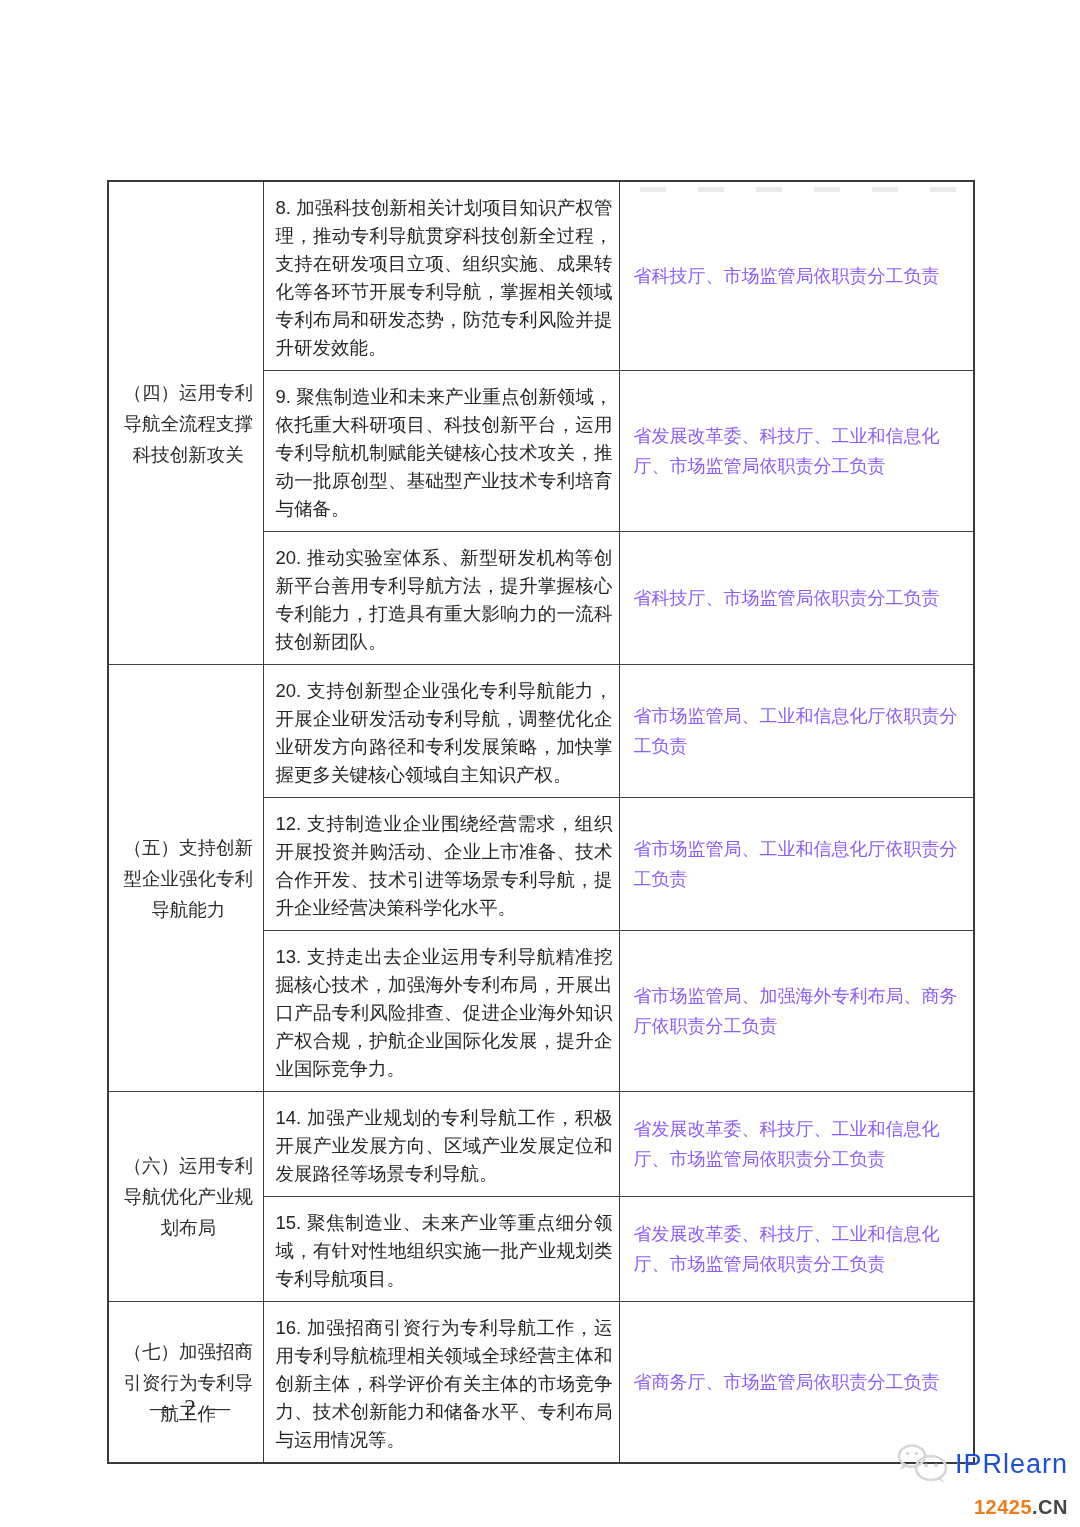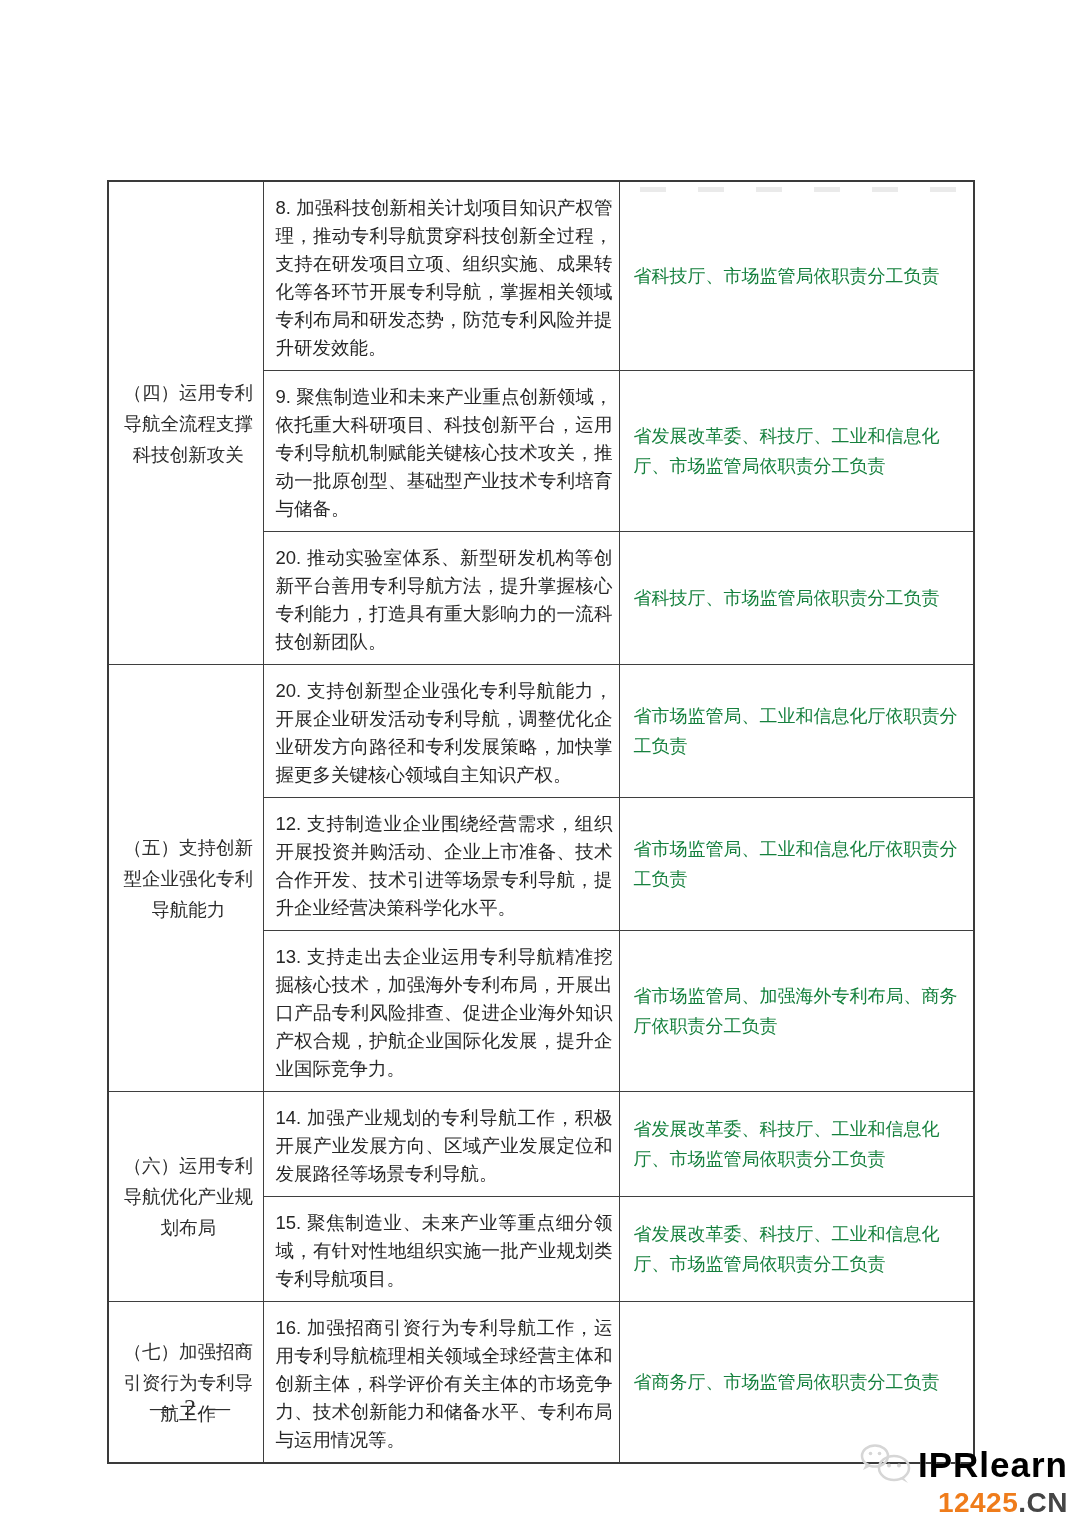--- a/index.html
+++ b/index.html
@@ -44,21 +44,21 @@
     line-height:28px;
     color:#262626;
   }
   td.dept-cell{
     width:355px;
     vertical-align:middle;
     text-align:left;
     padding:8px 3px 8px 14px;
     font-size:18px;
     line-height:30px;
-    color:#15803d;
+    color:#8b5cf6;
   }
   .artifact-dashes{
     position:absolute;
     left:640px;top:187px;
     width:318px;height:5px;
     background:repeating-linear-gradient(90deg,#eaeaea 0 26px,transparent 26px 58px);
   }
   .page-number{
     position:absolute;
     left:150px;top:1394px;
@@ -74,29 +74,29 @@
     text-align:right;
     line-height:1;
   }
   .watermark-top{
     display:flex;
     align-items:center;
     justify-content:flex-end;
     gap:4px;
   }
   .wm-brand{
-    font-size:35px;
-    font-weight:bold;
-    color:#000000;
+    font-size:27px;
+    font-weight:normal;
+    color:#1d4ed8;
     text-shadow:0 1px 0 #ffffff;
     letter-spacing:1px;
   }
   .wm-domain{
-    margin-top:2px;
-    font-size:28px;
+    margin-top:10px;
+    font-size:20px;
     font-weight:bold;
     letter-spacing:0.5px;
   }
   .wm-site{color:#ef7c1b;}
   .wm-tld{color:#454545;}
   .wm-icon{flex:0 0 auto;}
 </style>
 </head>
 <body>
 

